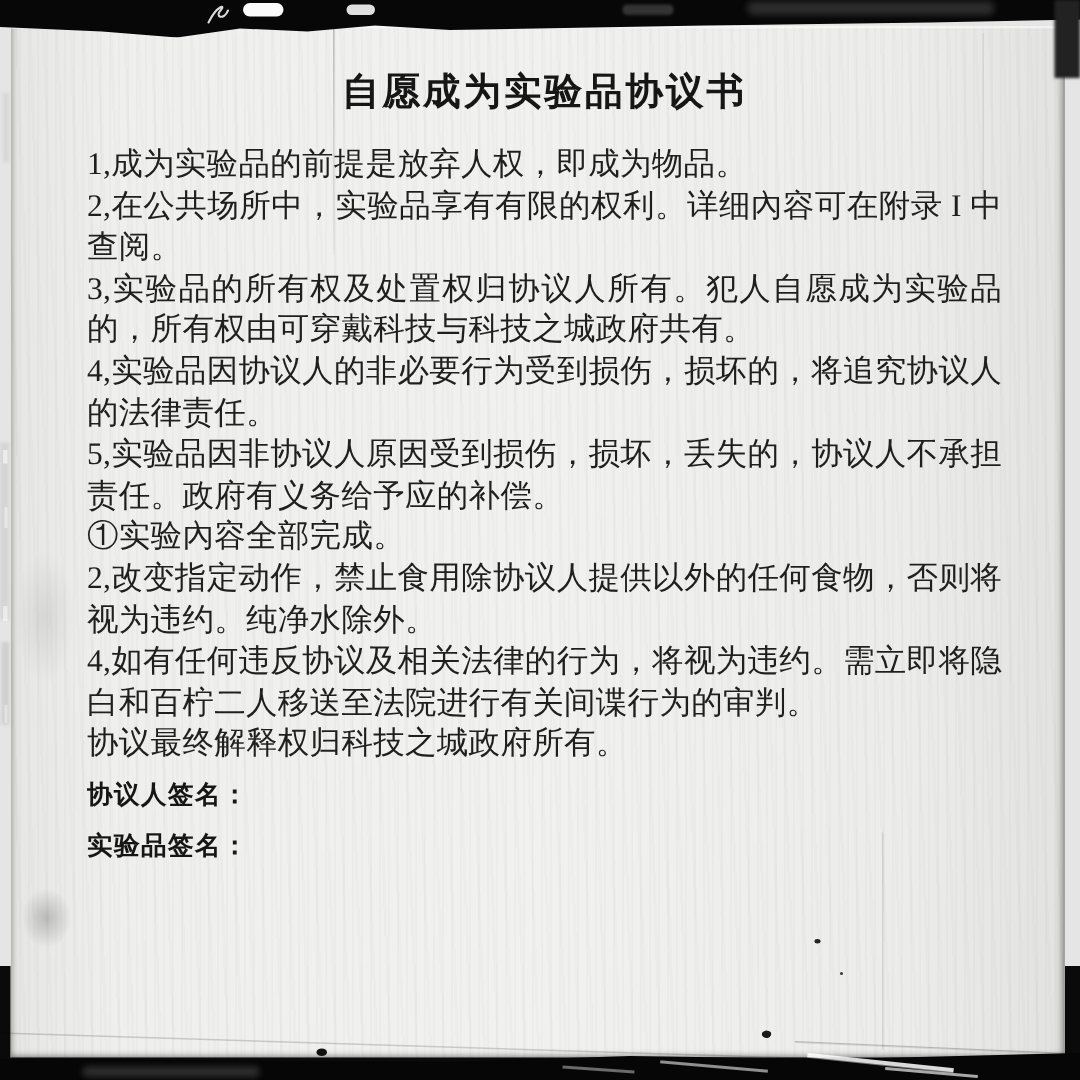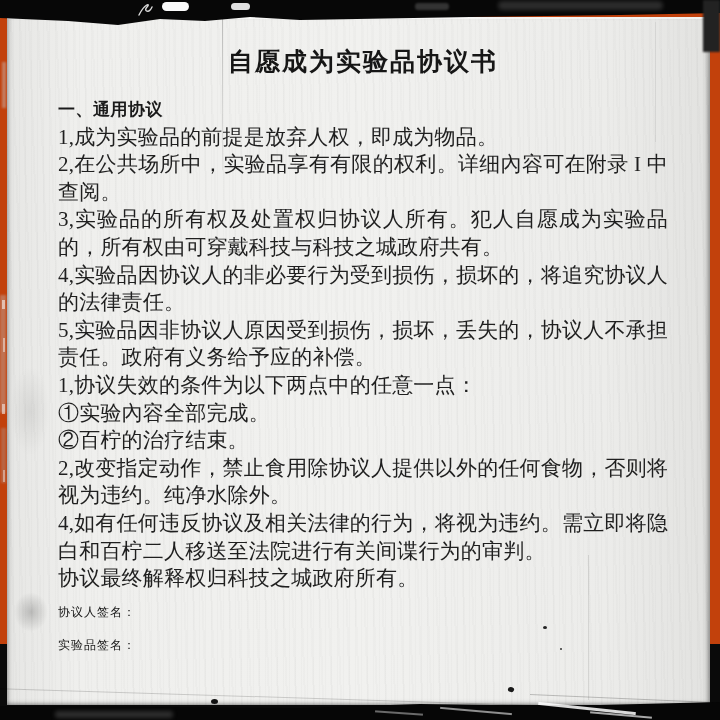--- a/index.html
+++ b/index.html
@@ -1,21 +1,21 @@
 <!DOCTYPE html>
 <html><head>
 <meta charset="utf-8">
 <style>
   html,body{margin:0;padding:0;}
   body{
     width:720px;height:720px;overflow:hidden;
     background:#0a0a0a;
     font-family:"Liberation Serif","DejaVu Serif",serif;
   }
-  .stage{position:relative;width:720px;height:644px;background:#c2410c;}
+  .stage{position:relative;width:720px;height:644px;background:#e5e5e5;}
 
   
   .paper{
     position:absolute;left:7px;top:17px;width:703px;height:688px;
     background:
       repeating-linear-gradient(90deg, rgba(0,0,0,0.020) 0 1px, rgba(0,0,0,0) 1px 6px),
       repeating-linear-gradient(88deg, rgba(0,0,0,0.014) 0 2px, rgba(0,0,0,0) 2px 9px),
       linear-gradient(90deg,#e6e6e4 0%,#efefed 10%,#f1f1ef 50%,#ececea 85%,#e2e2e0 100%);
     box-shadow:
       inset 0 2px 1px rgba(255,255,255,0.75),
@@ -33,21 +33,21 @@
   }
   .heading{
     margin:0;font-size:17px;line-height:27.6px;font-weight:700;color:#1a1a1a;
     letter-spacing:0.5px;
   }
   .clause{
     margin:0;font-size:21px;line-height:27.6px;font-weight:500;
     letter-spacing:0.2px;text-align:justify;
   }
   .signature{
-    margin:6px 0 0 0;font-size:12px;line-height:27.6px;font-weight:400;
+    margin:6px 0 0 0;font-size:17px;line-height:27.6px;font-weight:700;
     letter-spacing:1px;color:#161616;
   }
 
   
   .edge-top{
     position:absolute;left:0;top:0;width:720px;height:26px;background:#070707;
     clip-path:polygon(0 0,720px 0,720px 13px,620px 15px,470px 17px,300px 20px,250px 17px,205px 21px,160px 19px,118px 25px,68px 21px,0 18px);
   }
   .edge-bottom{
     position:absolute;left:0;top:698px;width:720px;height:22px;background:#060606;
@@ -97,30 +97,27 @@
   .smudge2{left:10px;top:366px;width:40px;height:90px;background:radial-gradient(ellipse at center,rgba(0,0,0,0.08),rgba(0,0,0,0) 70%);}
 </style>
 </head>
 <body>
 
 <div class="stage">
 
   <div class="paper">
     <h1 class="title">自愿成为实验品协议书</h1>
 
-    <div class="heading">一、通用协议</div>
     <p class="clause">1,成为实验品的前提是放弃人权，即成为物品。</p>
     <p class="clause">2,在公共场所中，实验品享有有限的权利。详细內容可在附录 I 中查阅。</p>
     <p class="clause">3,实验品的所有权及处置权归协议人所有。犯人自愿成为实验品的，所有权由可穿戴科技与科技之城政府共有。</p>
     <p class="clause">4,实验品因协议人的非必要行为受到损伤，损坏的，将追究协议人的法律责任。</p>
     <p class="clause">5,实验品因非协议人原因受到损伤，损坏，丢失的，协议人不承担责任。政府有义务给予应的补偿。</p>
 
-    <p class="clause">1,协议失效的条件为以下两点中的任意一点：</p>
     <p class="clause">①实验內容全部完成。</p>
-    <p class="clause">②百柠的治疗结束。</p>
     <p class="clause">2,改变指定动作，禁止食用除协议人提供以外的任何食物，否则将视为违约。纯净水除外。</p>
     <p class="clause">4,如有任何违反协议及相关法律的行为，将视为违约。需立即将隐白和百柠二人移送至法院进行有关间谍行为的审判。</p>
 
     <p class="clause">协议最终解释权归科技之城政府所有。</p>
     <p class="signature">协议人签名：</p>
     <p class="signature">实验品签名：</p>
   </div>
 
   <div class="deco c1"></div>
   <div class="deco c2"></div>

